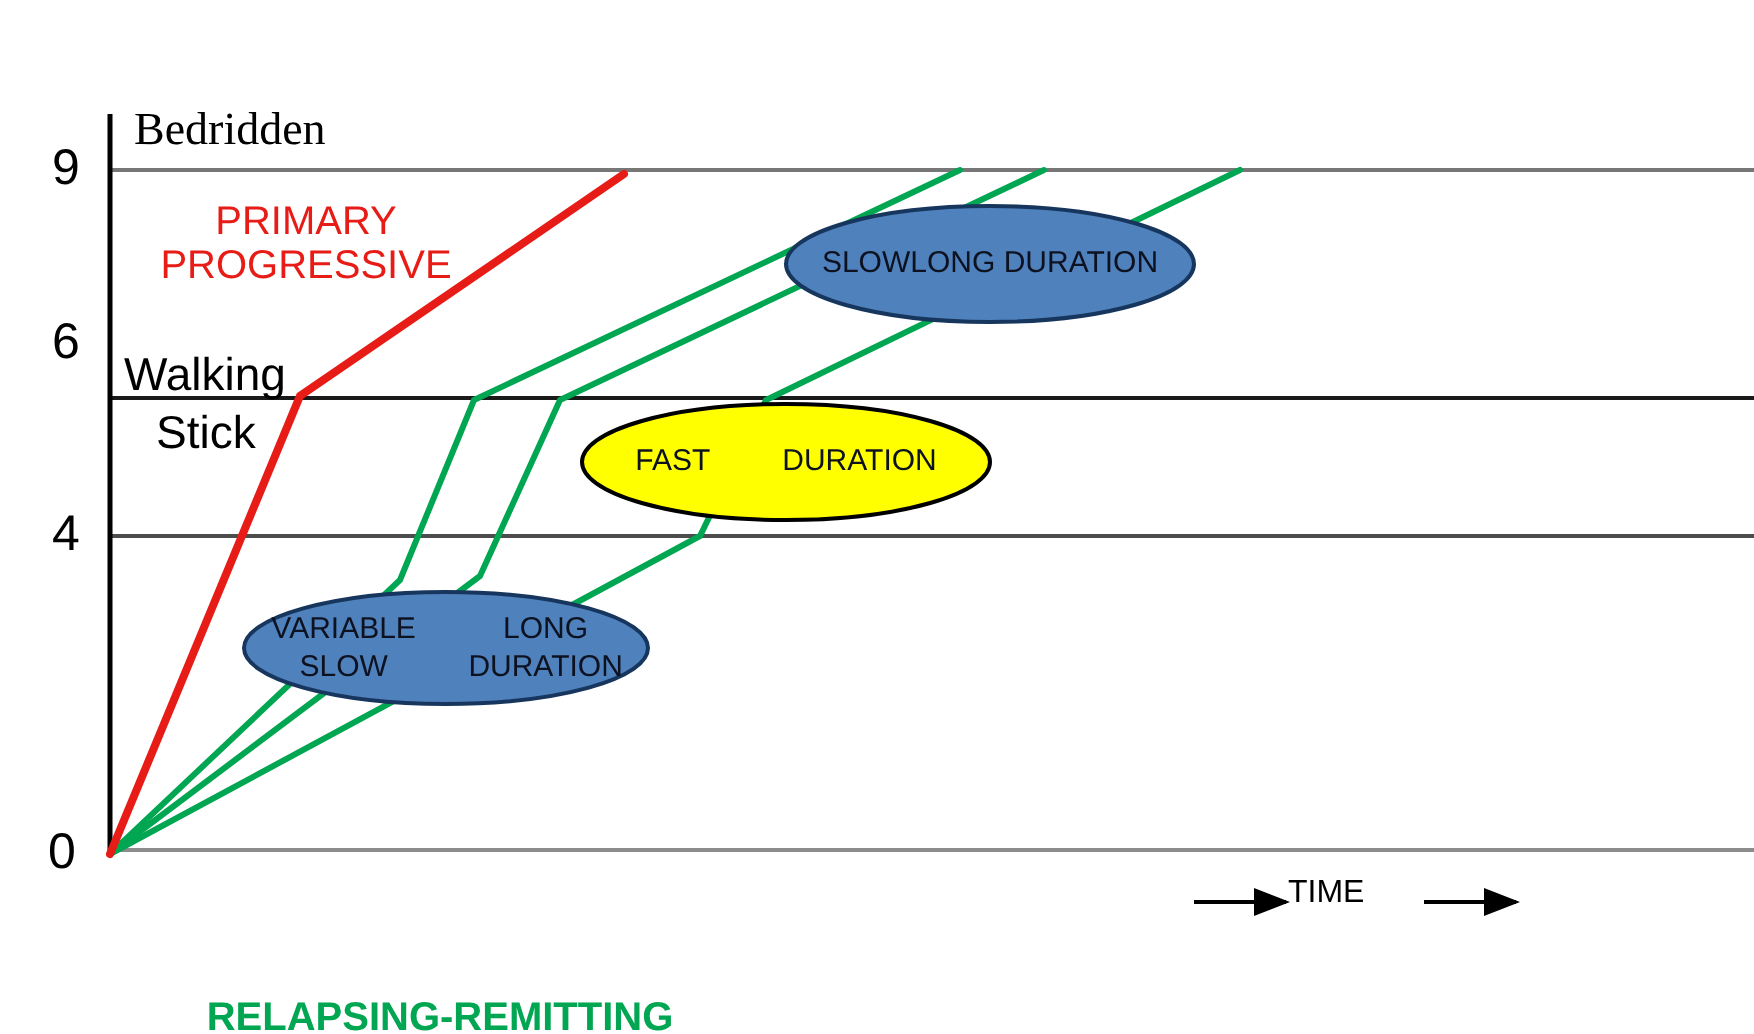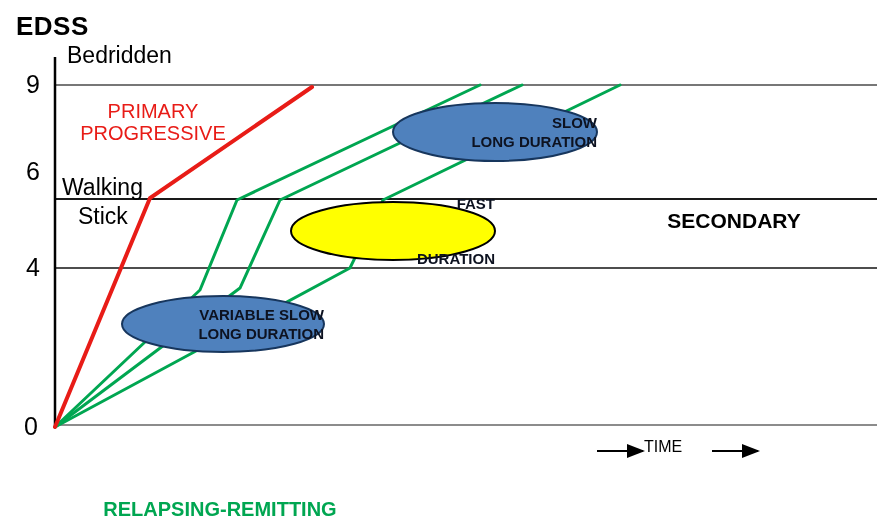--- a/index.html
+++ b/index.html
@@ -12,22 +12,22 @@
   .ws-pre { white-space:pre-wrap; }
   .title { font-size:26px; font-weight:bold; letter-spacing:0.5px; }
   .tick { font-size:25px; width:30px; text-align:center; }
   .plain { font-size:23px; }
   .two-line { text-align:center; line-height:1.12; white-space:normal; }
   .pp { color:#e81c17; font-weight:normal; font-size:20px; width:190px; }
   .sp { color:#000; font-weight:bold; font-size:21px; width:236px; line-height:1.22; }
   .rr { color:#00a651; font-weight:bold; font-size:20px; width:260px; line-height:1.25;margin-top:46px; }
   .time { font-size:16px; font-weight:normal; }
   .ellipse-label {
-    position:absolute; display:flex; flex-direction:column; align-items:flex-end;
-    justify-content:center; text-align:center; font-weight:bold; font-size:15px;
+    position:absolute; display:flex; align-items:center;
+    justify-content:center; text-align:center; font-weight:normal; font-size:15px;
     line-height:1.3; color:#0d1220;
   }
 </style>
 </head>
 <body>
 
 <div id="stage">
 
   <svg id="chart-svg" width="877" height="517">
     <defs>
@@ -44,38 +44,36 @@
       <polyline points="55,427 240,288 280,200 522,85" fill="none" stroke="#00a651" stroke-width="3" stroke-linejoin="miter" stroke-linecap="round"></polyline>
       <polyline points="55,427 350,268 383,200 620,85" fill="none" stroke="#00a651" stroke-width="3" stroke-linejoin="miter" stroke-linecap="round"></polyline>
       <polyline points="55,427 150,198 312,87" fill="none" stroke="#e81c17" stroke-width="4" stroke-linejoin="miter" stroke-linecap="round"></polyline>
       <ellipse cx="495" cy="132" rx="102" ry="29" fill="#4f81bd" stroke="#17365d" stroke-width="2"></ellipse>
       <ellipse cx="393" cy="231" rx="102" ry="29" fill="#ffff00" stroke="#000000" stroke-width="2"></ellipse>
       <ellipse cx="223" cy="324" rx="101" ry="28" fill="#4f81bd" stroke="#17365d" stroke-width="2"></ellipse>
       <line x1="597" y1="451" x2="643" y2="451" stroke="#000" stroke-width="2" marker-end="url(#arrowhead)"></line>
       <line x1="712" y1="451" x2="758" y2="451" stroke="#000" stroke-width="2" marker-end="url(#arrowhead)"></line>
     </svg>
 
-  <div class="lbl title" style="left:16px; top:11px;">EDSS</div>
 
   <div class="lbl tick" style="left:18px; top:70px;">9</div>
   <div class="lbl tick" style="left:18px; top:157px;">6</div>
   <div class="lbl tick" style="left:18px; top:253px;">4</div>
   <div class="lbl tick" style="left:16px; top:412px;">0</div>
 
-  <div class="lbl plain" style="left:67px; top:42px;">Bedridden</div>
+  <div class="lbl plain" style="left:67px; top:52px;font-family:Liberation Serif, serif;">Bedridden</div>
   <div class="lbl plain" style="left:62px; top:174px;">Walking</div>
   <div class="lbl plain" style="left:78px; top:203px;">Stick</div>
 
   <div class="lbl two-line pp" style="left:58px; top:100px;">
     <div>PRIMARY</div>
     <div>PROGRESSIVE</div>
   </div>
 
   <div class="lbl two-line sp" style="left:616px; top:208px;">
-    <div>SECONDARY</div>
   </div>
 
   <div class="lbl two-line rr" style="left:90px; top:451px;">
     <div>RELAPSING-REMITTING</div>
     <div>MS</div>
   </div>
 
   <div class="lbl time" style="left:644px; top:438px;">TIME</div>
 
   <div class="ellipse-label" style="left:393px; top:103px; width:204px; height:58px;">

